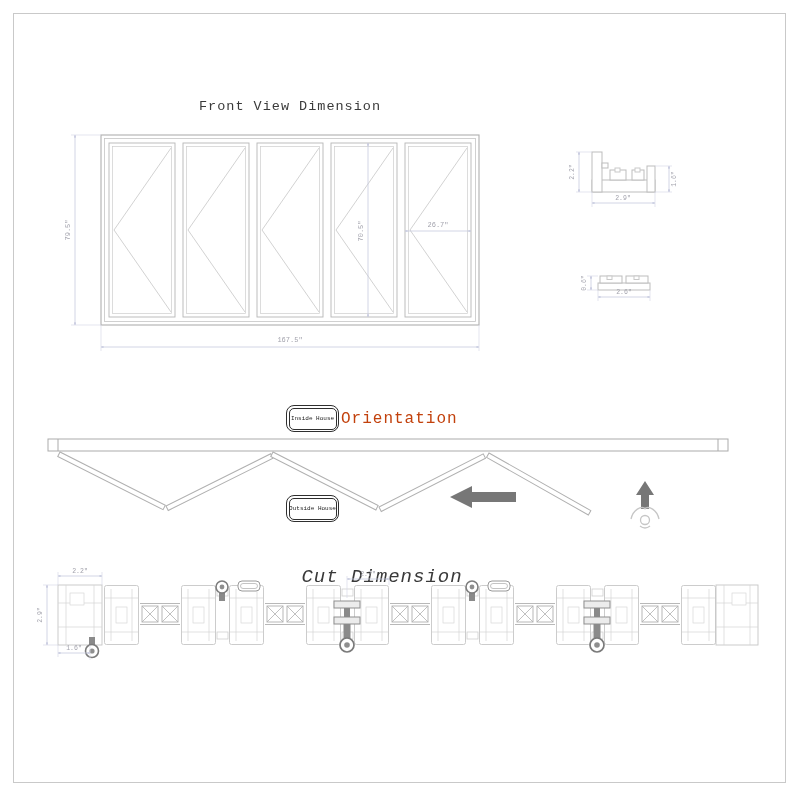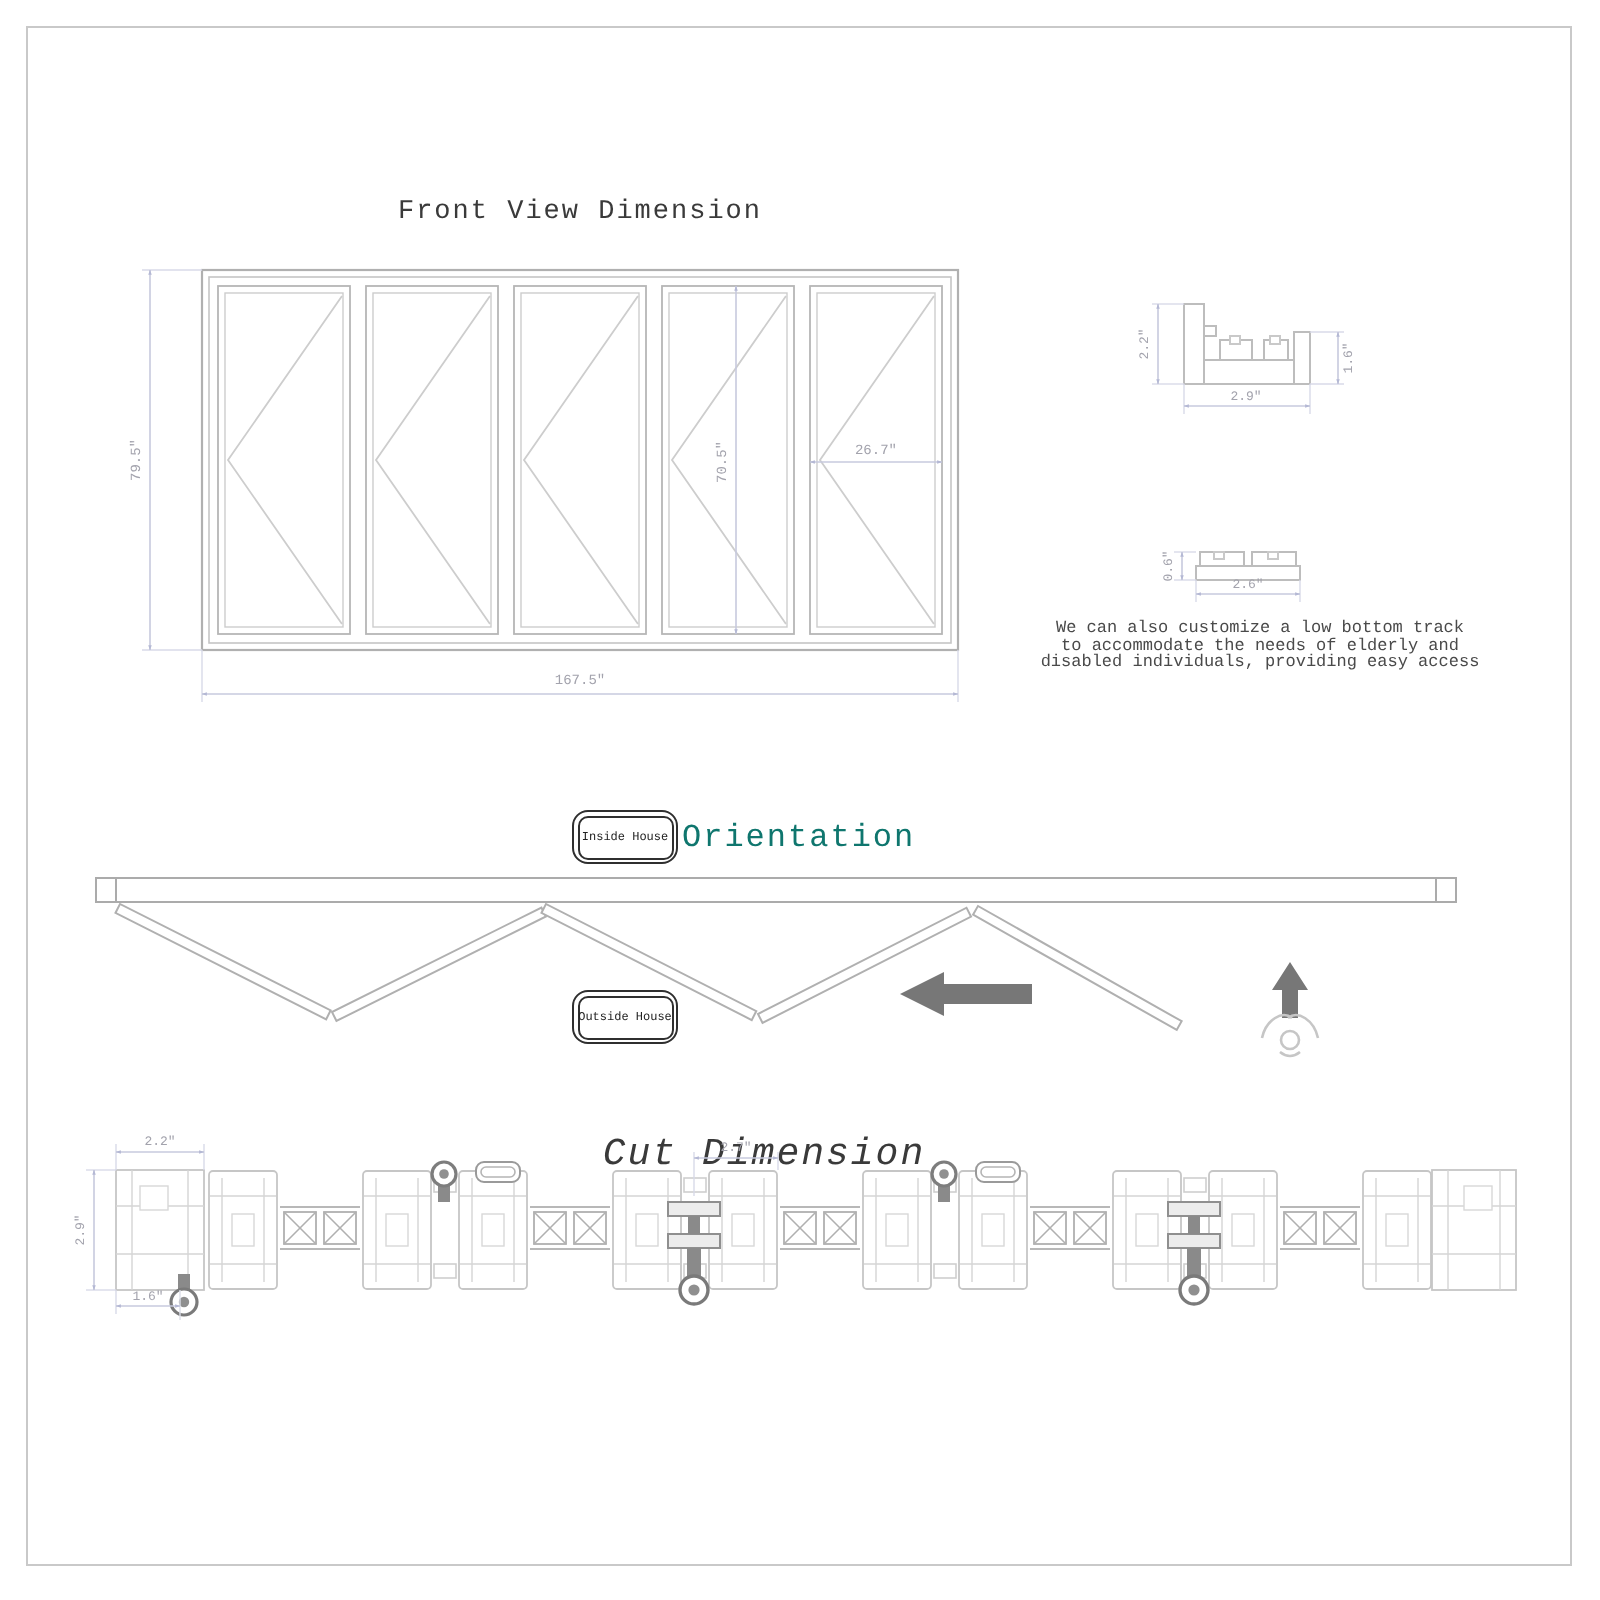--- a/index.html
+++ b/index.html
@@ -43,21 +43,21 @@
   .badge .inner {
     position: absolute; inset: 1.5px;
     border: 1px solid #2f2f2f;
     border-radius: 5px;
     display: flex; align-items: center; justify-content: center;
     font-size: 6px; color: #222; white-space: nowrap;
   }
   .orient-title {
     position: absolute;
     left: 341px; top: 410px;
-    font-size: 16px; color: #0f766e; letter-spacing: 1px;
+    font-size: 16px; color: #c2410c; letter-spacing: 1px;
     white-space: nowrap;
   }
   svg { position: absolute; overflow: visible; }
   svg text { font-family: "Liberation Mono", "DejaVu Sans Mono", monospace; }
   .dim-t { font-size: 7px; fill: #a3a3ad; }
   .dim-s { font-size: 6.5px; fill: #a3a3ad; }
 </style>
 </head>
 <body>
 
@@ -163,23 +163,20 @@
       <line x1="598" y1="290" x2="587" y2="290"></line>
       <line x1="598" y1="290" x2="598" y2="301"></line>
       <line x1="650" y1="290" x2="650" y2="301"></line>
       <line x1="591" y1="276" x2="591" y2="290" stroke="#c7cade" stroke-width="0.8" marker-start="url(#btA)" marker-end="url(#btA)"></line>
       <line x1="598" y1="297" x2="650" y2="297" stroke="#c7cade" stroke-width="0.8" marker-start="url(#btA)" marker-end="url(#btA)"></line>
     </g>
     <text class="dim-s" text-anchor="middle" transform="translate(586,283) rotate(-90)">0.6"</text>
     <text class="dim-s" text-anchor="middle" x="624" y="294">2.6"</text>
   </svg>
 
-  <div class="note" style="left:470px; top:310px; width:320px;">We can also customize a low bottom track
-to accommodate the needs of elderly and
-disabled individuals, providing easy access</div>
 
   <div class="badge" style="left:286px; top:405px;">
     <div class="inner">Inside House</div>
   </div>
   <div class="orient-title">Orientation</div>
   <div class="badge" style="left:286px; top:495px;">
     <div class="inner">Outside House</div>
   </div>
 
   <svg style="left:35px; top:430px;" width="730" height="105" viewBox="35 430 730 105">

